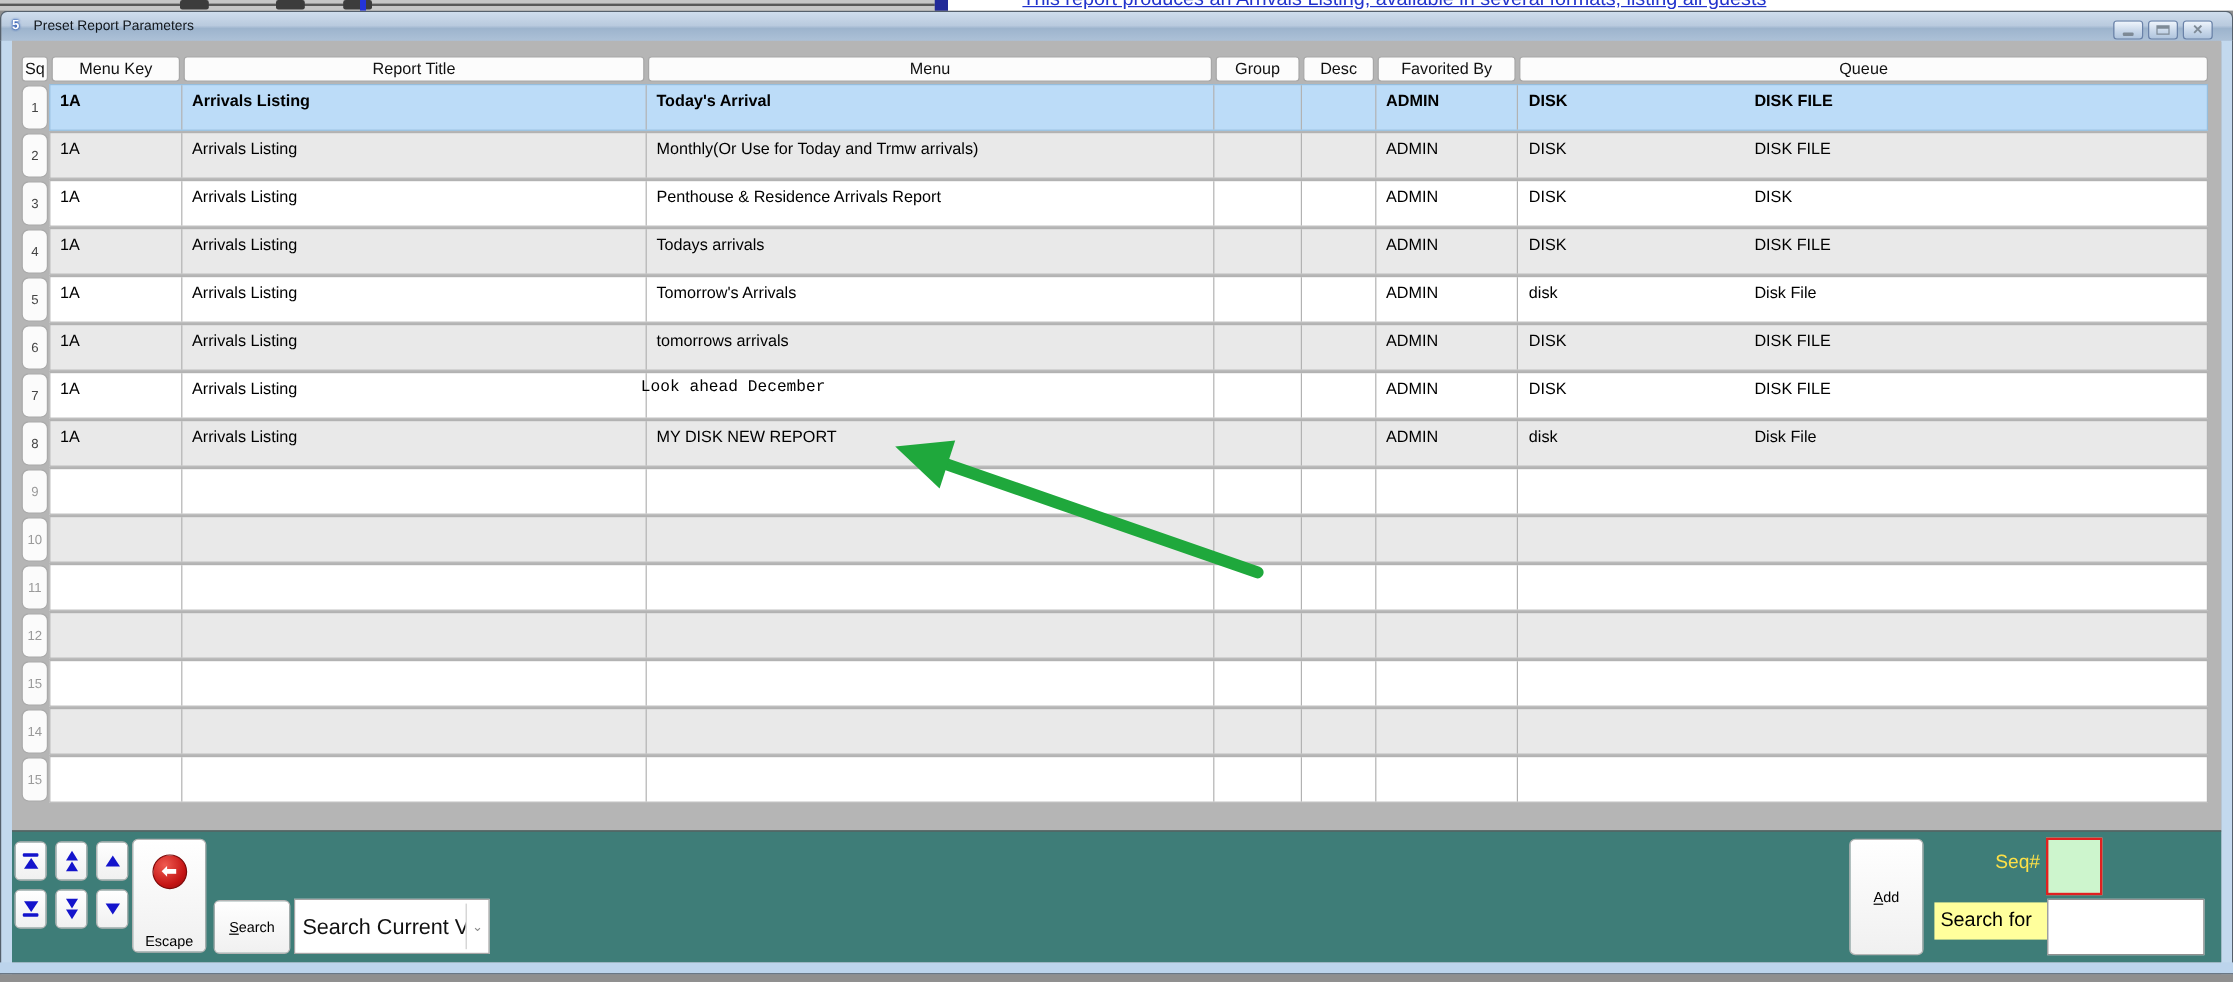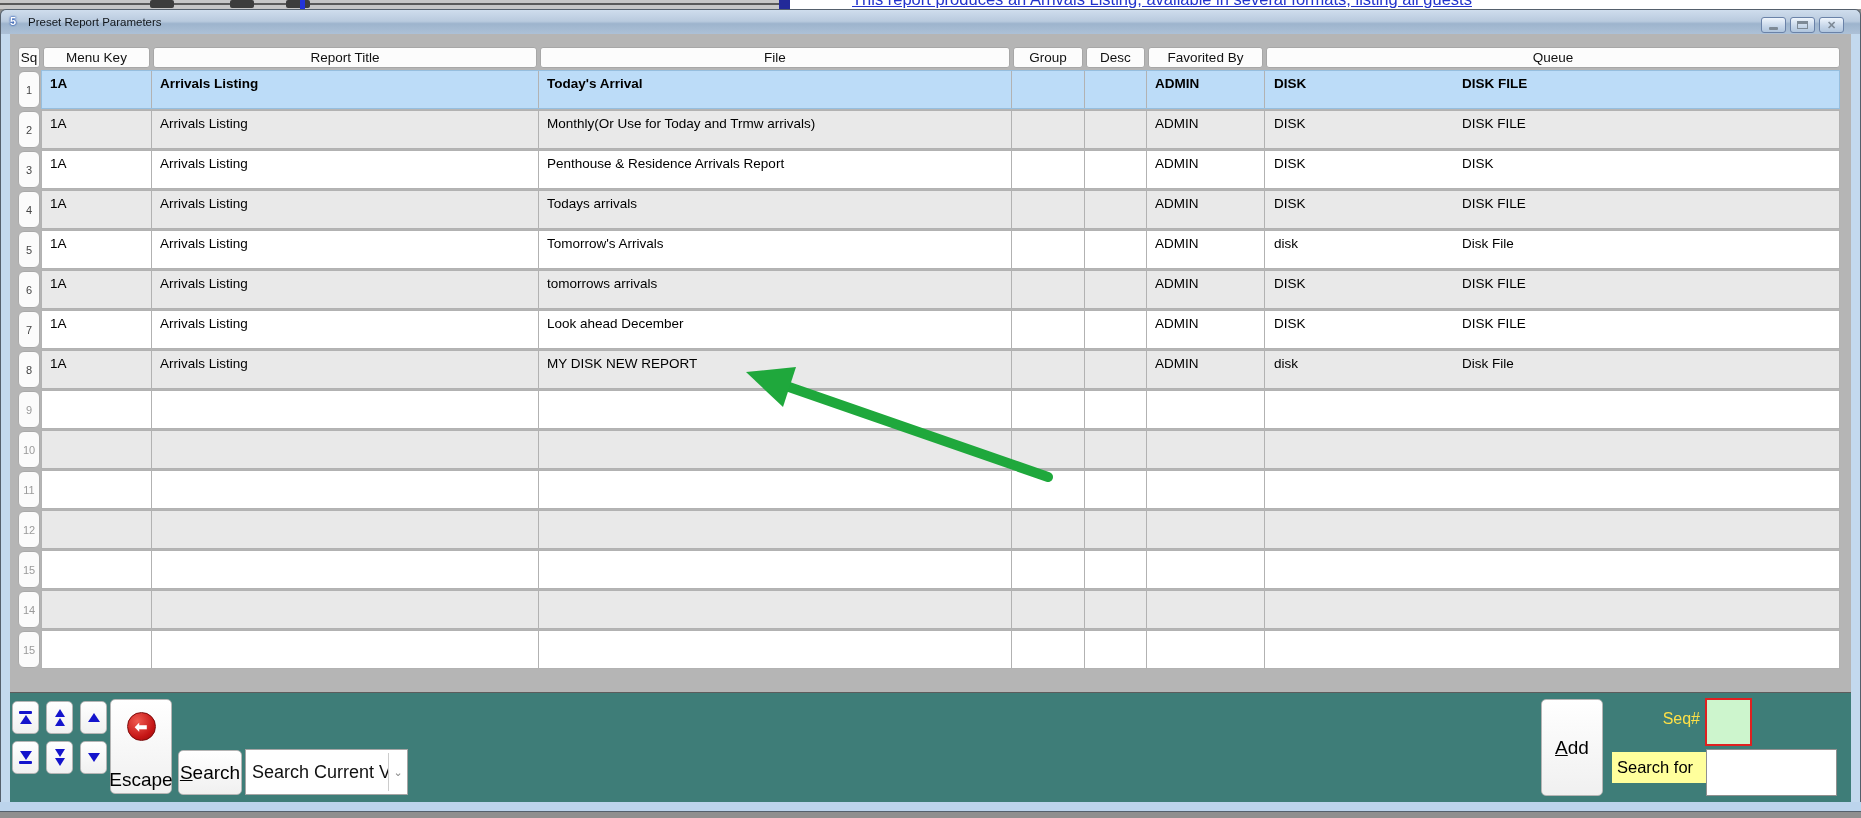--- a/index.html
+++ b/index.html
@@ -63,21 +63,21 @@
   .tri-sm.tri-down{border-left-width:5px; border-right-width:5px; border-top-width:8px;}
   .navbar{width:13px; height:3px; background:#1414cc; border-radius:1px;}
   .stack{display:flex; flex-direction:column; gap:1px; align-items:center;}
   .escape-btn{left:100px; top:6px; width:62px; height:95px; justify-content:flex-start;}
   .escape-circle{margin-top:12px; width:27px; height:27px; border-radius:50%;
     background:radial-gradient(circle at 35% 30%, #ef5a50, #c41414 65%, #8e0c0c);
     border:1px solid #7c0a0a; display:flex; align-items:center; justify-content:center;}
   .escape-arrow{color:#ffffff; font-size:15px; font-weight:bold; line-height:1; margin-top:-1px;}
   .escape-label{margin-top:auto; font-size:15px; color:#000; padding-bottom:2px;}
   .search-btn{left:168px; top:57px; width:64px; height:45px;}
-  .btn-label{display:block; font-size:19px; color:#000;}
+  .btn-label{display:block; font-size:12px; color:#000;}
   .u-first::first-letter{text-decoration:underline;}
   .dropdown{position:absolute; left:235px; top:56px; width:163px; height:46px; background:#ffffff; border:1px solid #a5a5a5;
     box-sizing:border-box; display:flex; align-items:center;}
   .dropdown-text{flex:1; font-size:18px; color:#111; padding-left:6px; white-space:nowrap; overflow:hidden;}
   .dropdown-caret{width:18px; height:38px; border-left:1px solid #cccccc; display:flex; align-items:center; justify-content:center;
     color:#8a8a8a; font-size:11px;}
   .add-btn{left:1531px; top:6px; width:62px; height:97px;}
   .seq-label{position:absolute; left:1630px; top:17px; width:60px; text-align:right; font-size:16px; color:#fde047;}
   .seq-input{position:absolute; left:1695px; top:5px; width:47px; height:48px; background:#cdf5cd; border:2px solid #e02020;
     box-sizing:border-box; font-size:15px; padding:2px;}
@@ -121,21 +121,21 @@
     </div>
   </div>
 
   <div class="frame-left"></div>
   <div class="frame-right"></div>
   <div class="dlg-body"></div>
 
   <div class="hdr-pill" style="left:18px;  width:22px;">Sq</div>
   <div class="hdr-pill" style="left:43px;  width:107px;">Menu Key</div>
   <div class="hdr-pill" style="left:153px; width:384px;">Report Title</div>
-  <div class="hdr-pill" style="left:540px; width:470px;">File</div>
+  <div class="hdr-pill" style="left:540px; width:470px;">Menu</div>
   <div class="hdr-pill" style="left:1013px;width:70px;">Group</div>
   <div class="hdr-pill" style="left:1086px;width:59px;">Desc</div>
   <div class="hdr-pill" style="left:1148px;width:115px;">Favorited By</div>
   <div class="hdr-pill" style="left:1266px;width:574px;">Queue</div>
 
   <div id="table-body">
       <div class="row-num" style="left: 18px; top: 71px;">1</div>
       <div class="trow sel" style="top: 70px;">
         <div class="cdiv" style="left: 109px;"></div>
         <div class="cdiv" style="left: 496px;"></div>
@@ -240,21 +240,21 @@
       <div class="row-num" style="left: 18px; top: 311px;">7</div>
       <div class="trow" style="top: 310px;">
         <div class="cdiv" style="left: 109px;"></div>
         <div class="cdiv" style="left: 496px;"></div>
         <div class="cdiv" style="left: 969px;"></div>
         <div class="cdiv" style="left: 1042px;"></div>
         <div class="cdiv" style="left: 1104px;"></div>
         <div class="cdiv" style="left: 1222px;"></div>
         <span style="left: 8px;">1A</span>
         <span style="left: 118px;">Arrivals Listing</span>
-        <span style="left: 505px;">Look ahead December</span>
+        <span style="left: 492px; font-family: Liberation Mono, monospace;">Look ahead December</span>
         <span style="left: 977px;"></span>
         <span style="left: 1050px;"></span>
         <span style="left: 1113px;">ADMIN</span>
         <span style="left: 1232px;">DISK</span>
         <span style="left: 1420px;">DISK FILE</span>
       </div>
       <div class="row-num" style="left: 18px; top: 351px;">8</div>
       <div class="trow alt" style="top: 350px;">
         <div class="cdiv" style="left: 109px;"></div>
         <div class="cdiv" style="left: 496px;"></div>

